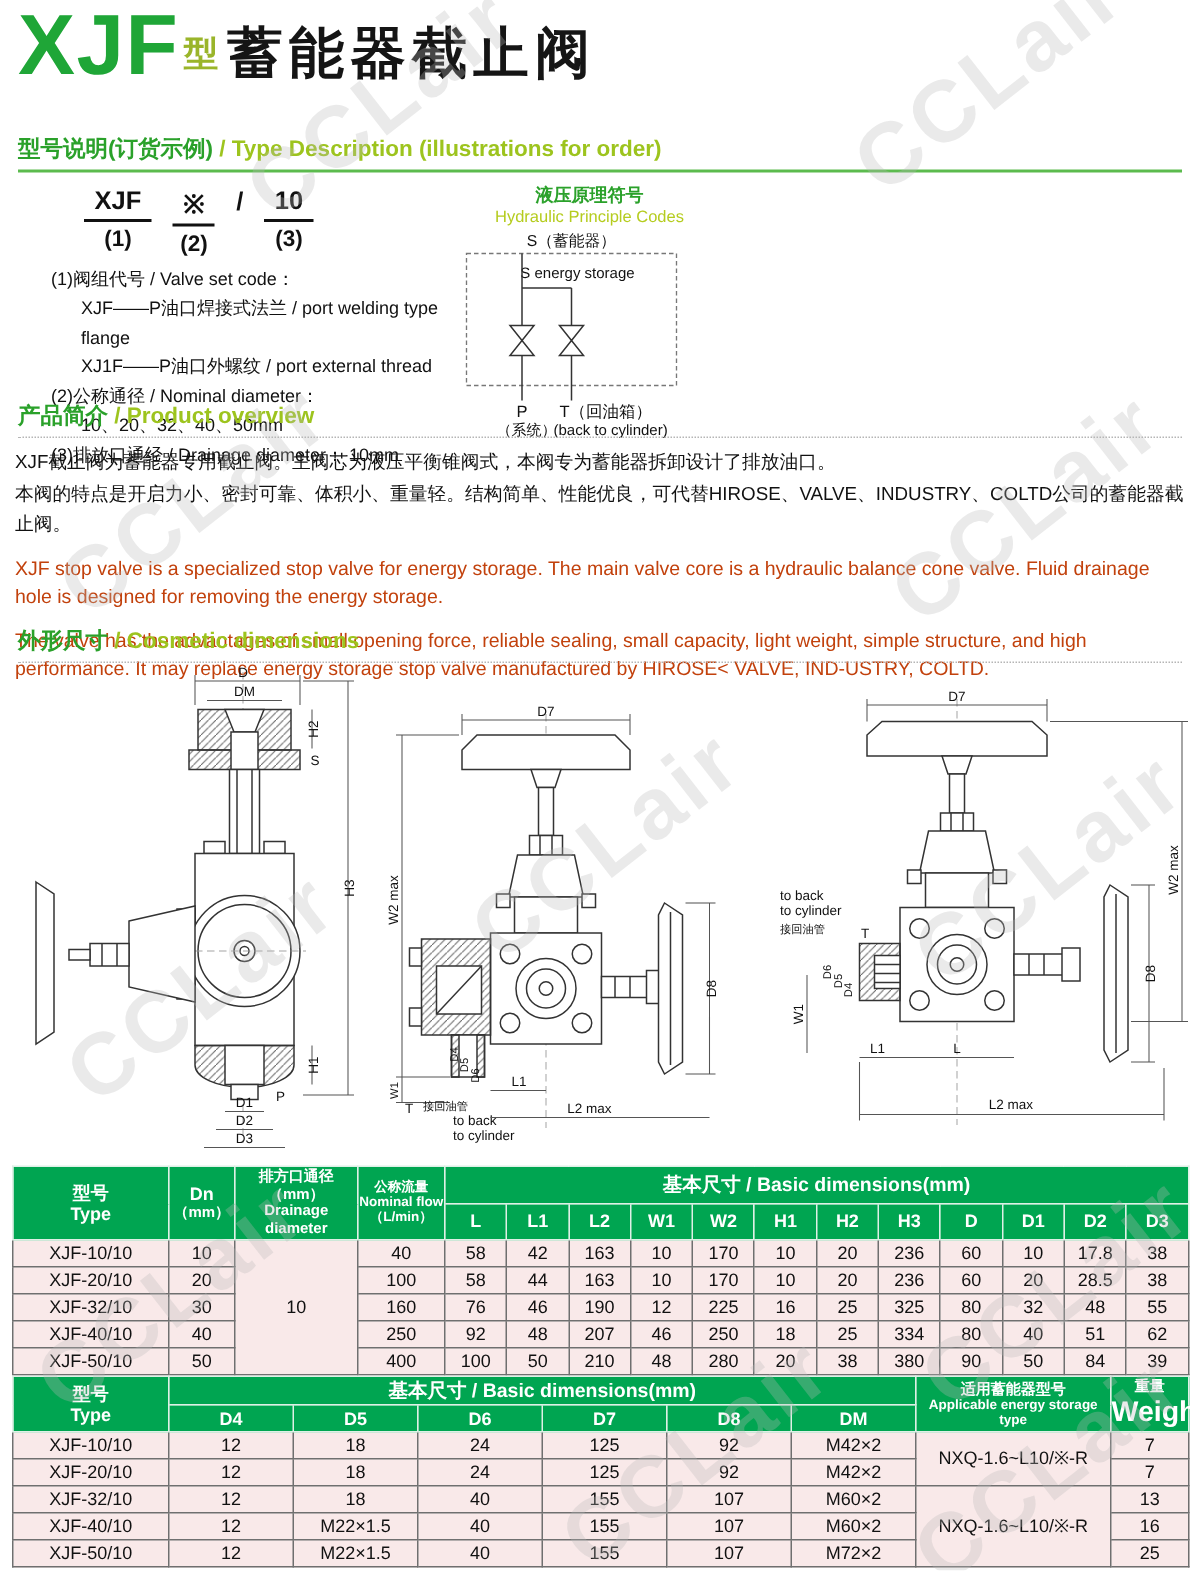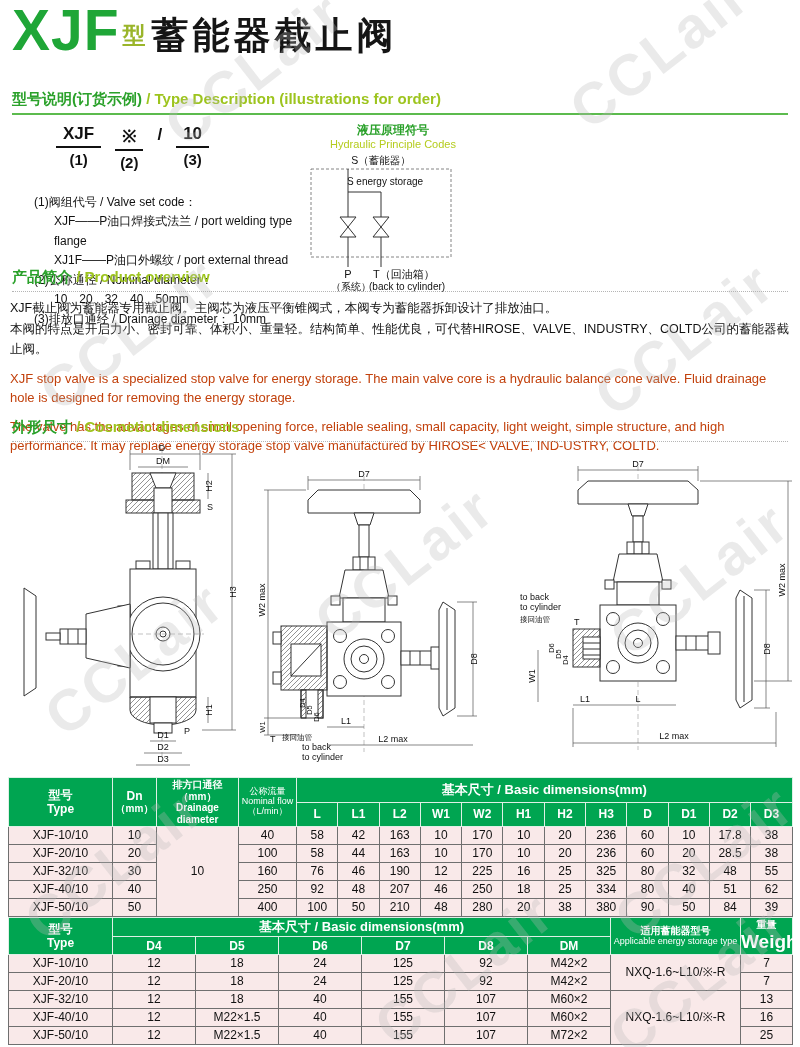--- a/index.html
+++ b/index.html
@@ -22,33 +22,33 @@
   .sec-h .en{color:#9dc41e;}
   .u-green{border-bottom:2px solid #5cbb4e;}
   .u-dot{border-bottom:1px dotted #b5b5b5;}
 
   
   .code-row{display:flex;align-items:flex-start;font-weight:bold;font-size:17px;color:#111;}
   .code-col{display:flex;flex-direction:column;align-items:center;margin-right:14px;}
   .code-top{border-bottom:2px solid #111;padding:0 7px 2px;}
   .code-bot{margin-top:3px;font-size:15px;}
   .code-slash{margin:0 14px 0 0;padding-top:1px;}
-  .order-items{margin-top:22px;font-size:12px;line-height:1.62;color:#111;}
+  .order-items{margin-top:6px;font-size:12px;line-height:1.62;color:#111;}
   .order-items .ind{padding-left:20px;}
 
   
   .p-cn{font-size:12.5px;line-height:1.65;color:#111;}
   .p-en{font-size:13px;line-height:1.5;color:#c2410c;margin-top:9px;}
 
   
   table{border-collapse:collapse;width:784px;table-layout:fixed;font-size:12px;}
   th{background:#00a551;color:#fff;border:1px solid #def0e6;font-weight:bold;padding:1px 0;line-height:1.2;}
   td{background:#f9e9e9;border:1px solid #6f6f6f;text-align:center;padding:0;height:17px;line-height:17px;color:#111;}
   .th-sm{font-size:10px;font-weight:bold;line-height:1.15;}
-  .th-xs{font-size:9px;font-weight:normal;line-height:1.1;}
+  .th-xs{font-size:9px;font-weight:bold;line-height:1.1;}
   .th-big{font-size:13px;}
   .th-wt{font-size:19px;}
   td.nxq{font-size:12px;}
 
   
   svg text{font-family:"Liberation Sans",sans-serif;}
   .o{fill:#fff;stroke:#333;stroke-width:1;}
   .n{fill:none;stroke:#333;stroke-width:1;}
   .d{stroke:#555;stroke-width:0.7;fill:none;}
   .c{stroke:#999;stroke-width:0.6;stroke-dasharray:5 3;fill:none;}

